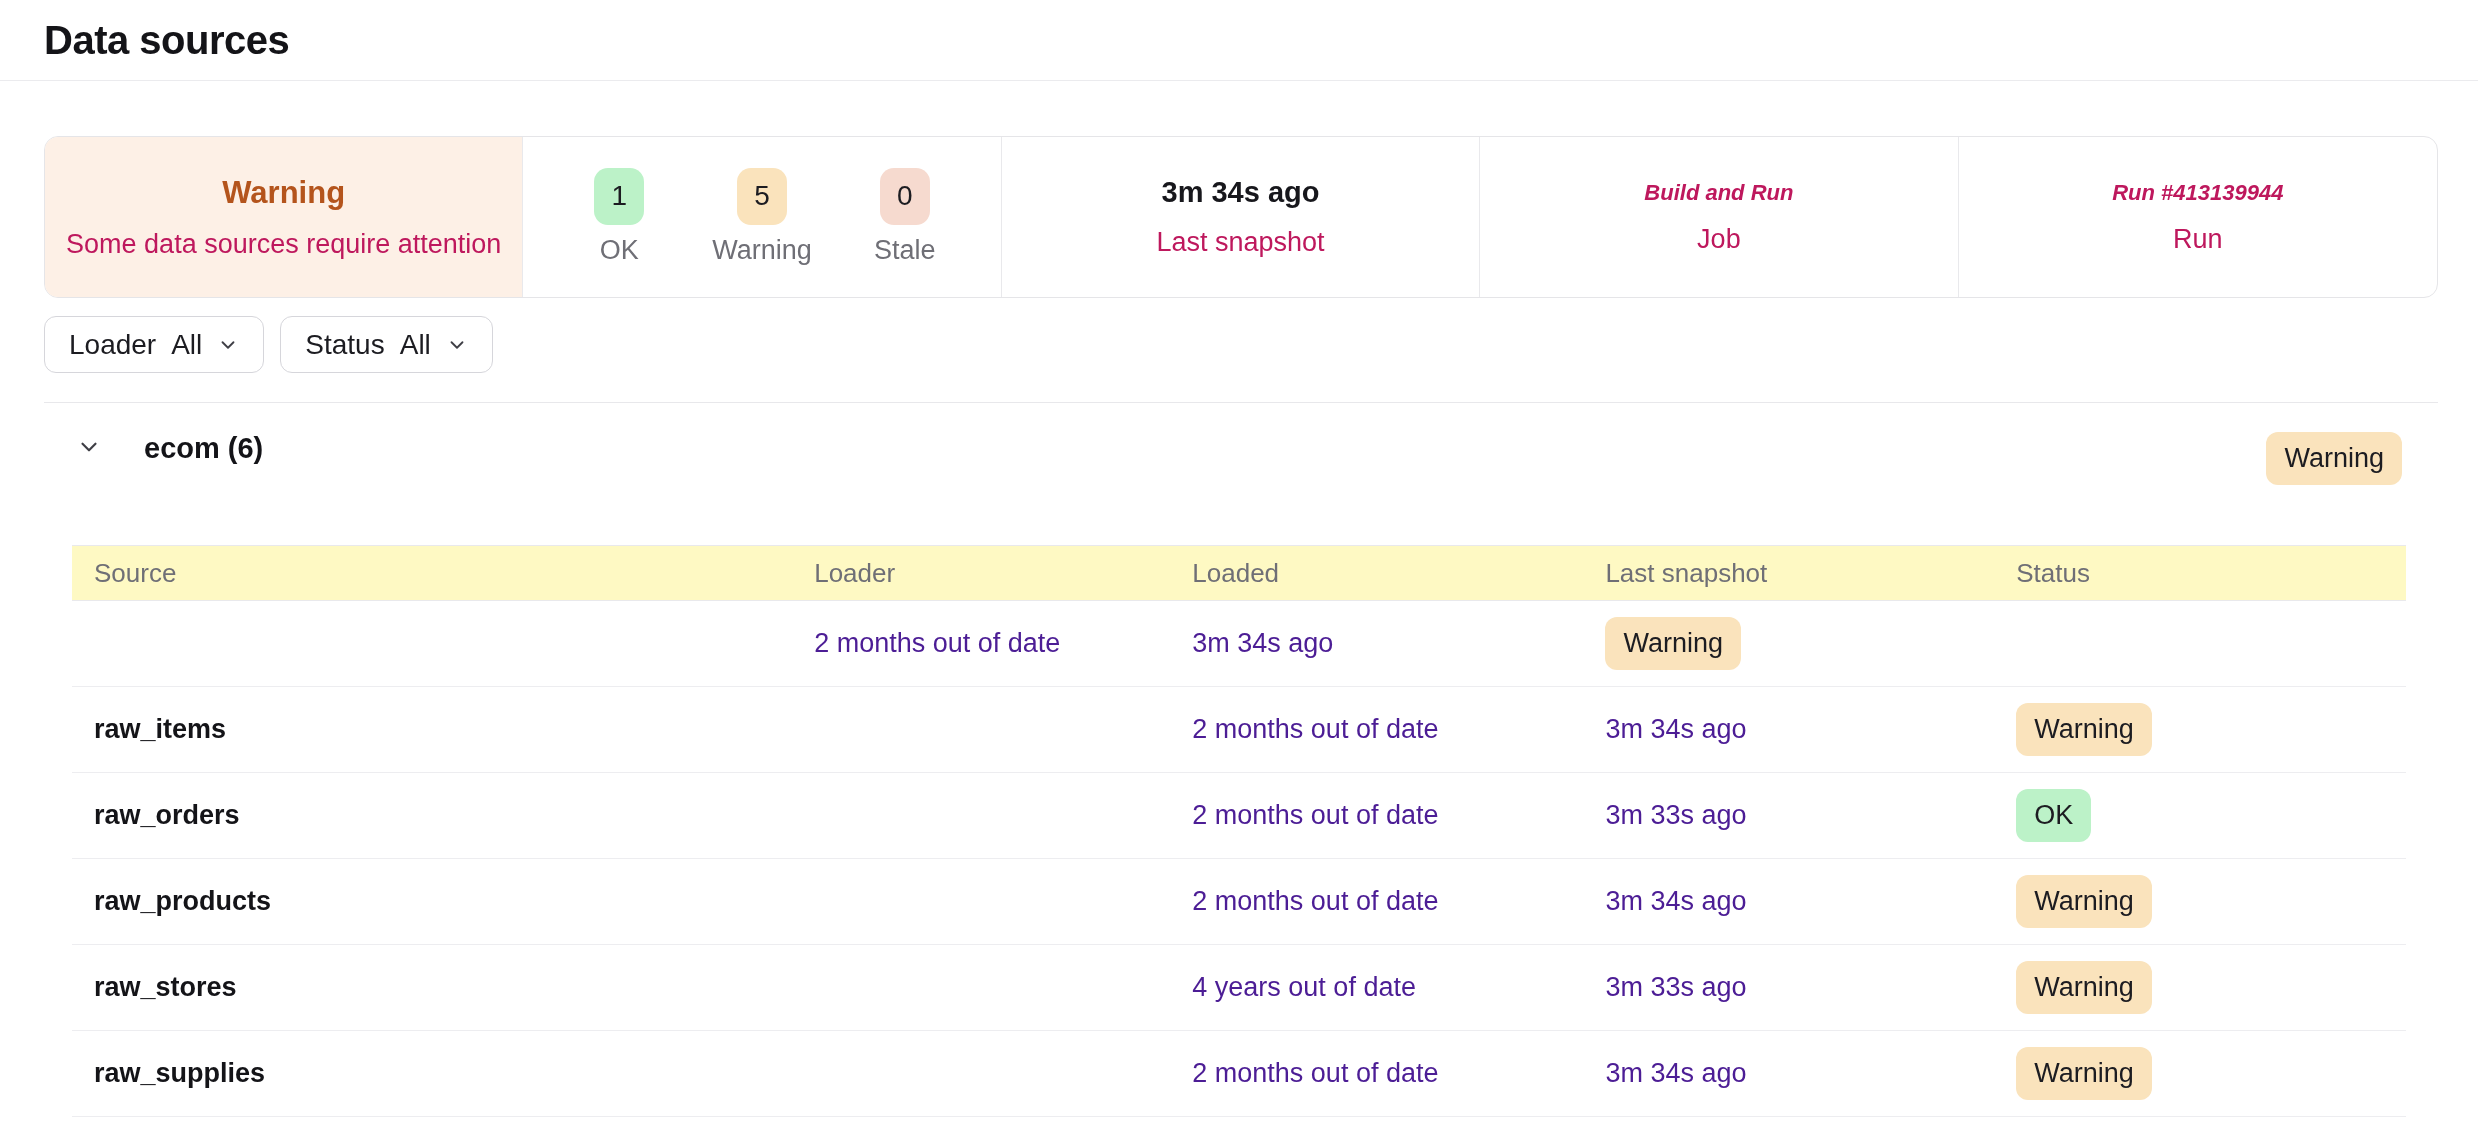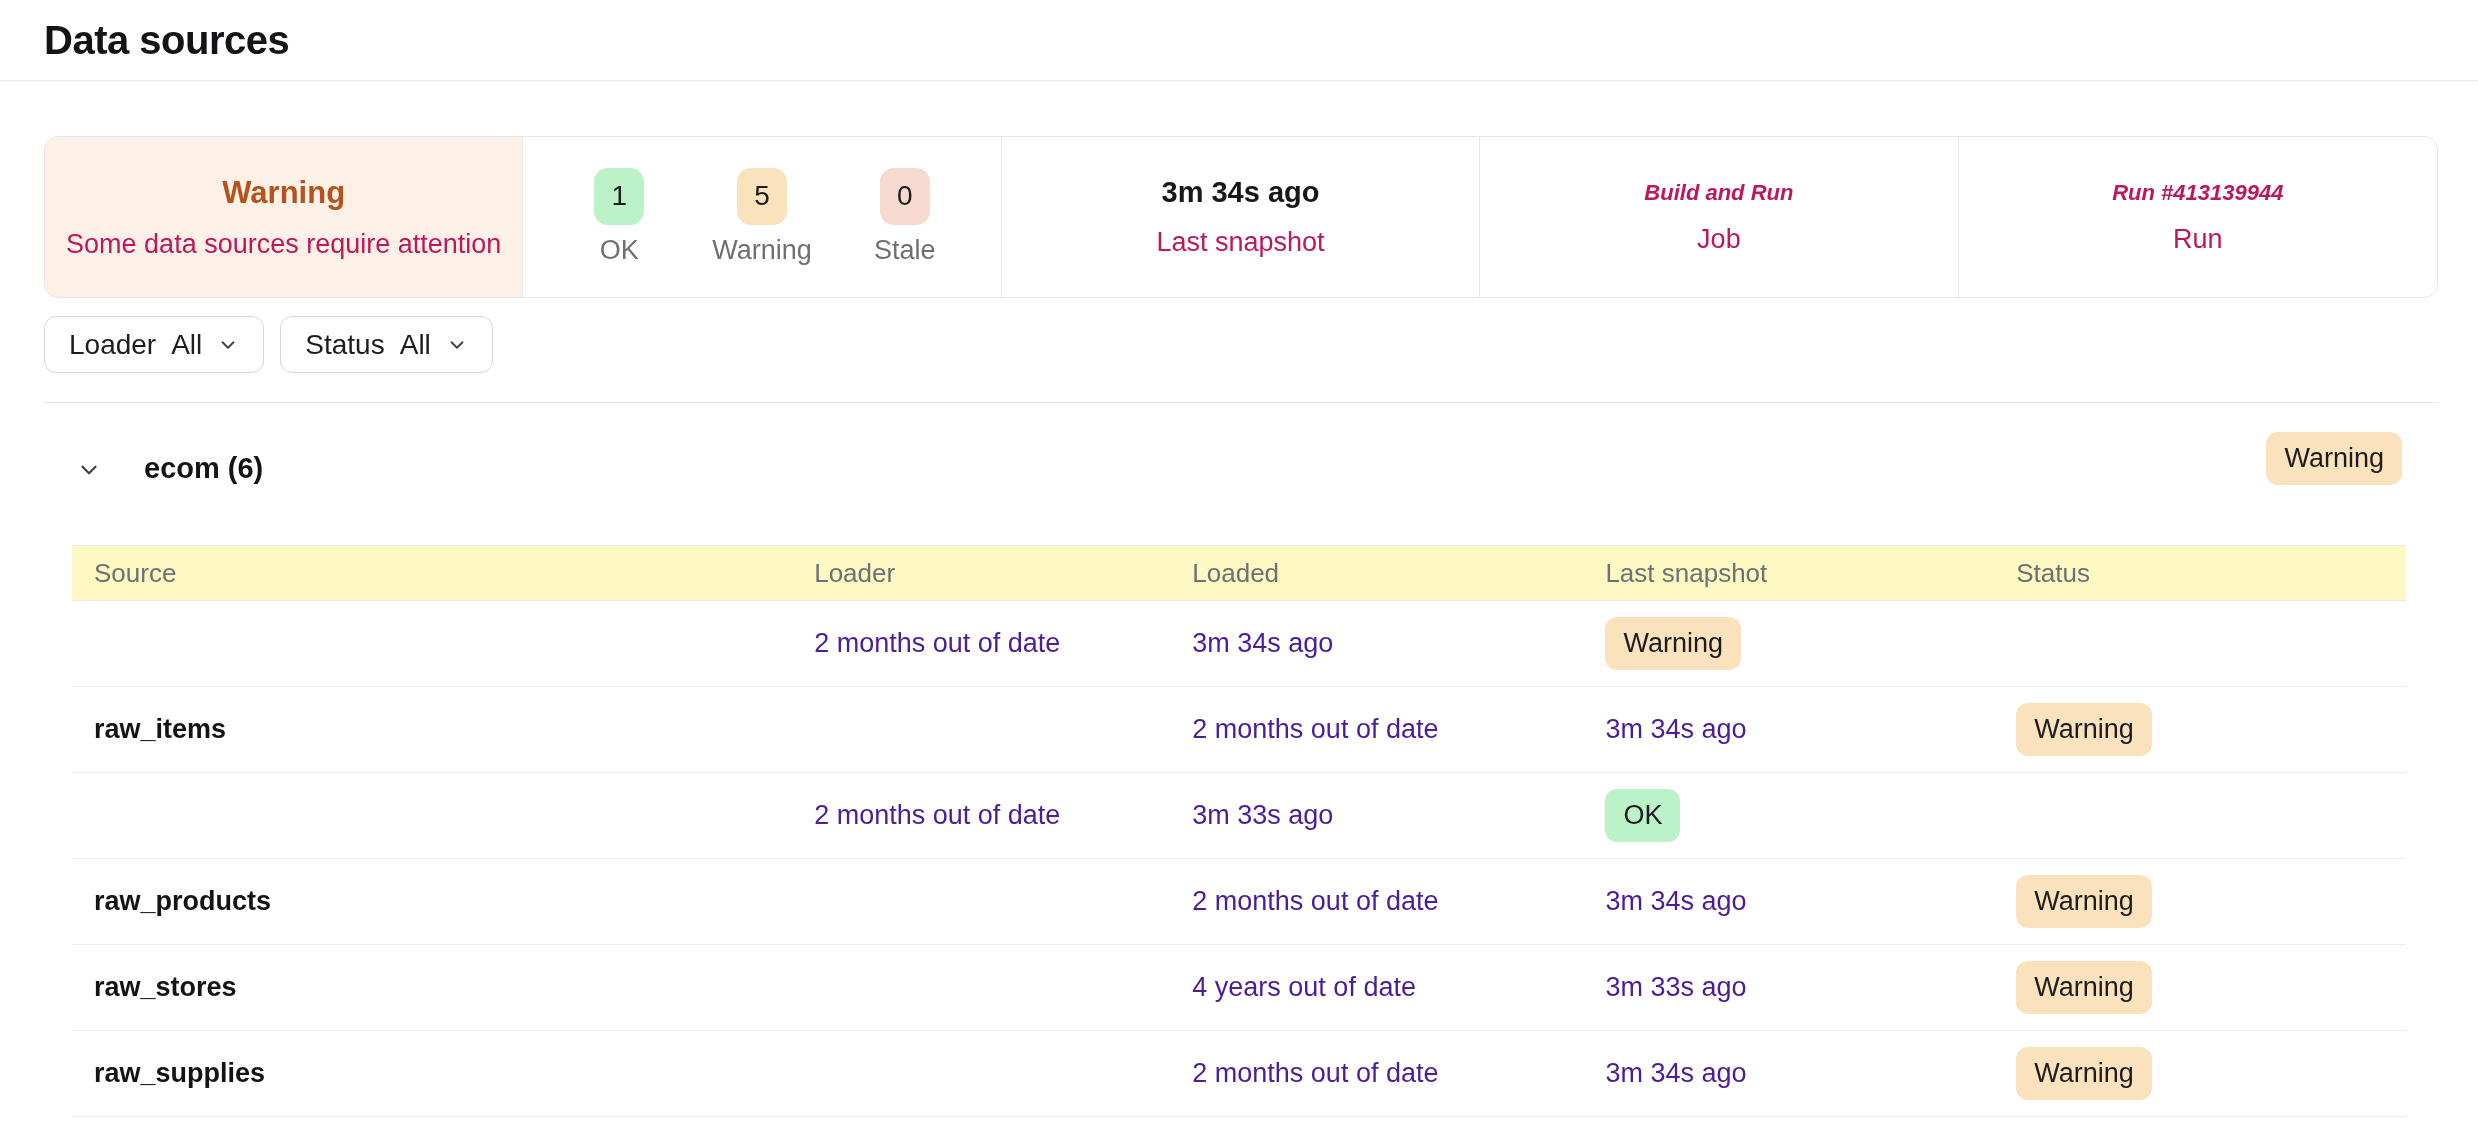--- a/index.html
+++ b/index.html
@@ -92,21 +92,21 @@
   .chev svg { width: 100%; height: 100%; display: block; }
 
   
   .divider { margin-top: 29px; border-top: 1px solid #e8e8eb; }
 
   
   .group-header {
     margin-top: 29px;
     padding-right: 36px;
     display: flex;
-    align-items: flex-end;
+    align-items: flex-start;
   }
   .group-toggle {
     width: 30px; height: 30px;
     margin-left: 30px;
     border: none; background: transparent;
     cursor: pointer;
     display: flex; align-items: center; justify-content: center;
     color: #3f3f46;
   }
   .group-toggle svg { width: 26px; height: 26px; }
@@ -251,20 +251,21 @@
 
     <div class="trow tbody-row">
       <div class="td first source-cell">raw_items</div>
       <div class="td plain"></div>
       <div class="td plain">2 months out of date</div>
       <div class="td plain">3m 34s ago</div>
       <div class="td"><span class="badge tan">Warning</span></div>
     </div>
 
     <div class="trow tbody-row">
+      <div class="td first source-cell">raw_orders</div>
       <div class="td plain"></div>
       <div class="td plain">2 months out of date</div>
       <div class="td plain">3m 33s ago</div>
       <div class="td"><span class="badge green">OK</span></div>
     </div>
 
     <div class="trow tbody-row">
       <div class="td first source-cell">raw_products</div>
       <div class="td plain"></div>
       <div class="td plain">2 months out of date</div>

